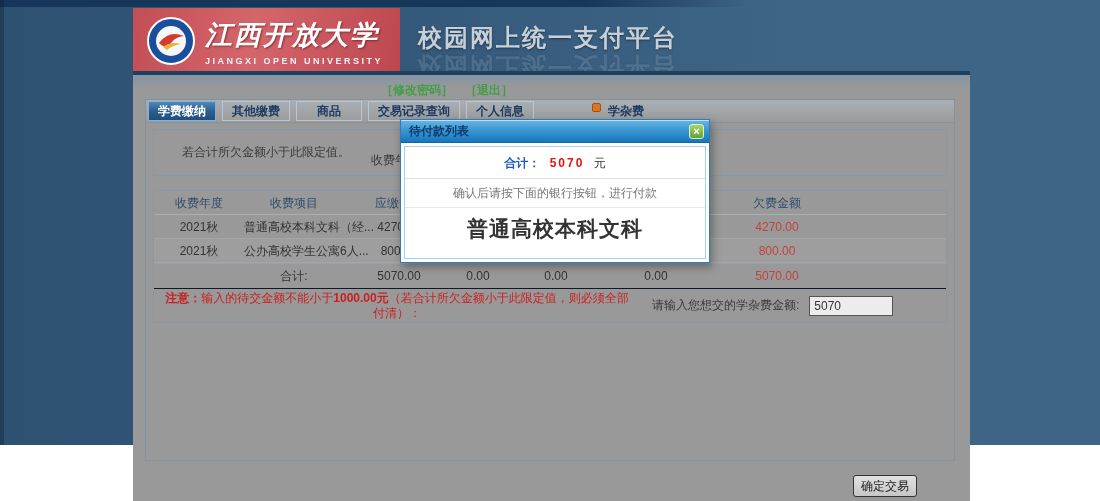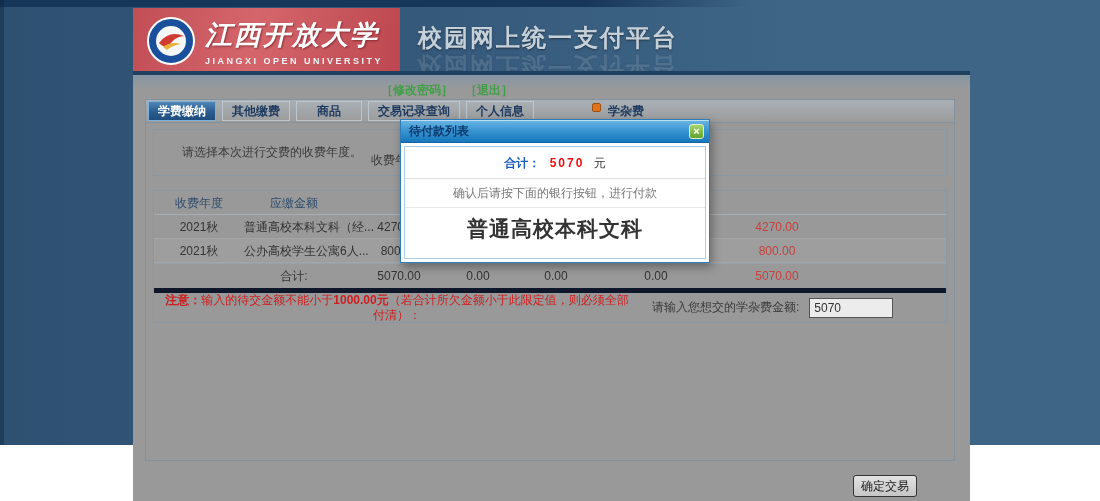--- a/index.html
+++ b/index.html
@@ -60,21 +60,21 @@
           align-items:center; }
   .grid > div { text-align:center; overflow:visible; white-space:nowrap; }
   .hrow { height:24px; line-height:24px; color:#2f4d6d; border-bottom:1px solid #a9afb5; }
   .drow { height:24px; line-height:24px; border-bottom:1px solid #a5a5a5; }
   .drow.alt { background:rgba(255,255,255,.05); }
   .trow { height:25px; line-height:25px; border-top:1px solid #98a2ac; }
   .item-cell { text-align:left !important; }
   .tlabel { text-align:center; }
   .owed { color:#c5413c; }
 
-  .note-row { display:flex; align-items:center; height:34px; border-top:5px solid #0f172a; }
+  .note-row { display:flex; align-items:center; height:34px; border-top:1px solid #0f172a; }
   .note-text { width:474px; margin-left:6px; text-align:center; color:#cc2020; line-height:15px; }
   .note-text b { color:#cc2020; }
   .amount-label { margin-left:18px; color:#3a3a3a; }
   .amount-input { margin-left:10px; width:84px; height:20px; background:#ececec;
                   border:1px solid #555; font-family:inherit; font-size:12px; color:#333;
                   padding-left:4px; }
 
   .confirm-btn { position:absolute; left:720px; top:400px; width:64px; height:22px;
                  background:linear-gradient(180deg,#e2e2e2,#c6c6c6); border:1px solid #333;
                  border-radius:3px; font-family:inherit; font-size:12px; color:#222; cursor:pointer; }
@@ -141,31 +141,33 @@
         <div class="tab">商品</div>
         <div class="tab">交易记录查询</div>
         <div class="tab">个人信息</div>
         <div class="xzf">
           <span class="bullet"></span>
           <b>学杂费</b>
         </div>
       </div>
 
       <div class="fieldset1">
-        <div class="tip">请选择本次进行交费的收费年度。</div>
+        <div class="tip">若合计所欠金额小于此限定值。</div>
         <div class="year-label">收费年度:</div>
       </div>
 
       <div class="fieldset2">
         <div class="grid hrow">
           <div>收费年度</div>
+          <div>收费项目</div>
           <div>应缴金额</div>
           <div></div>
           <div></div>
           <div></div>
+          <div>欠费金额</div>
           <div></div>
         </div>
 
         <div class="grid drow">
           <div>2021秋</div>
           <div class="item-cell">普通高校本科文科（经...</div>
           <div>4270.00</div>
           <div></div>
             <div></div>
             <div></div>

